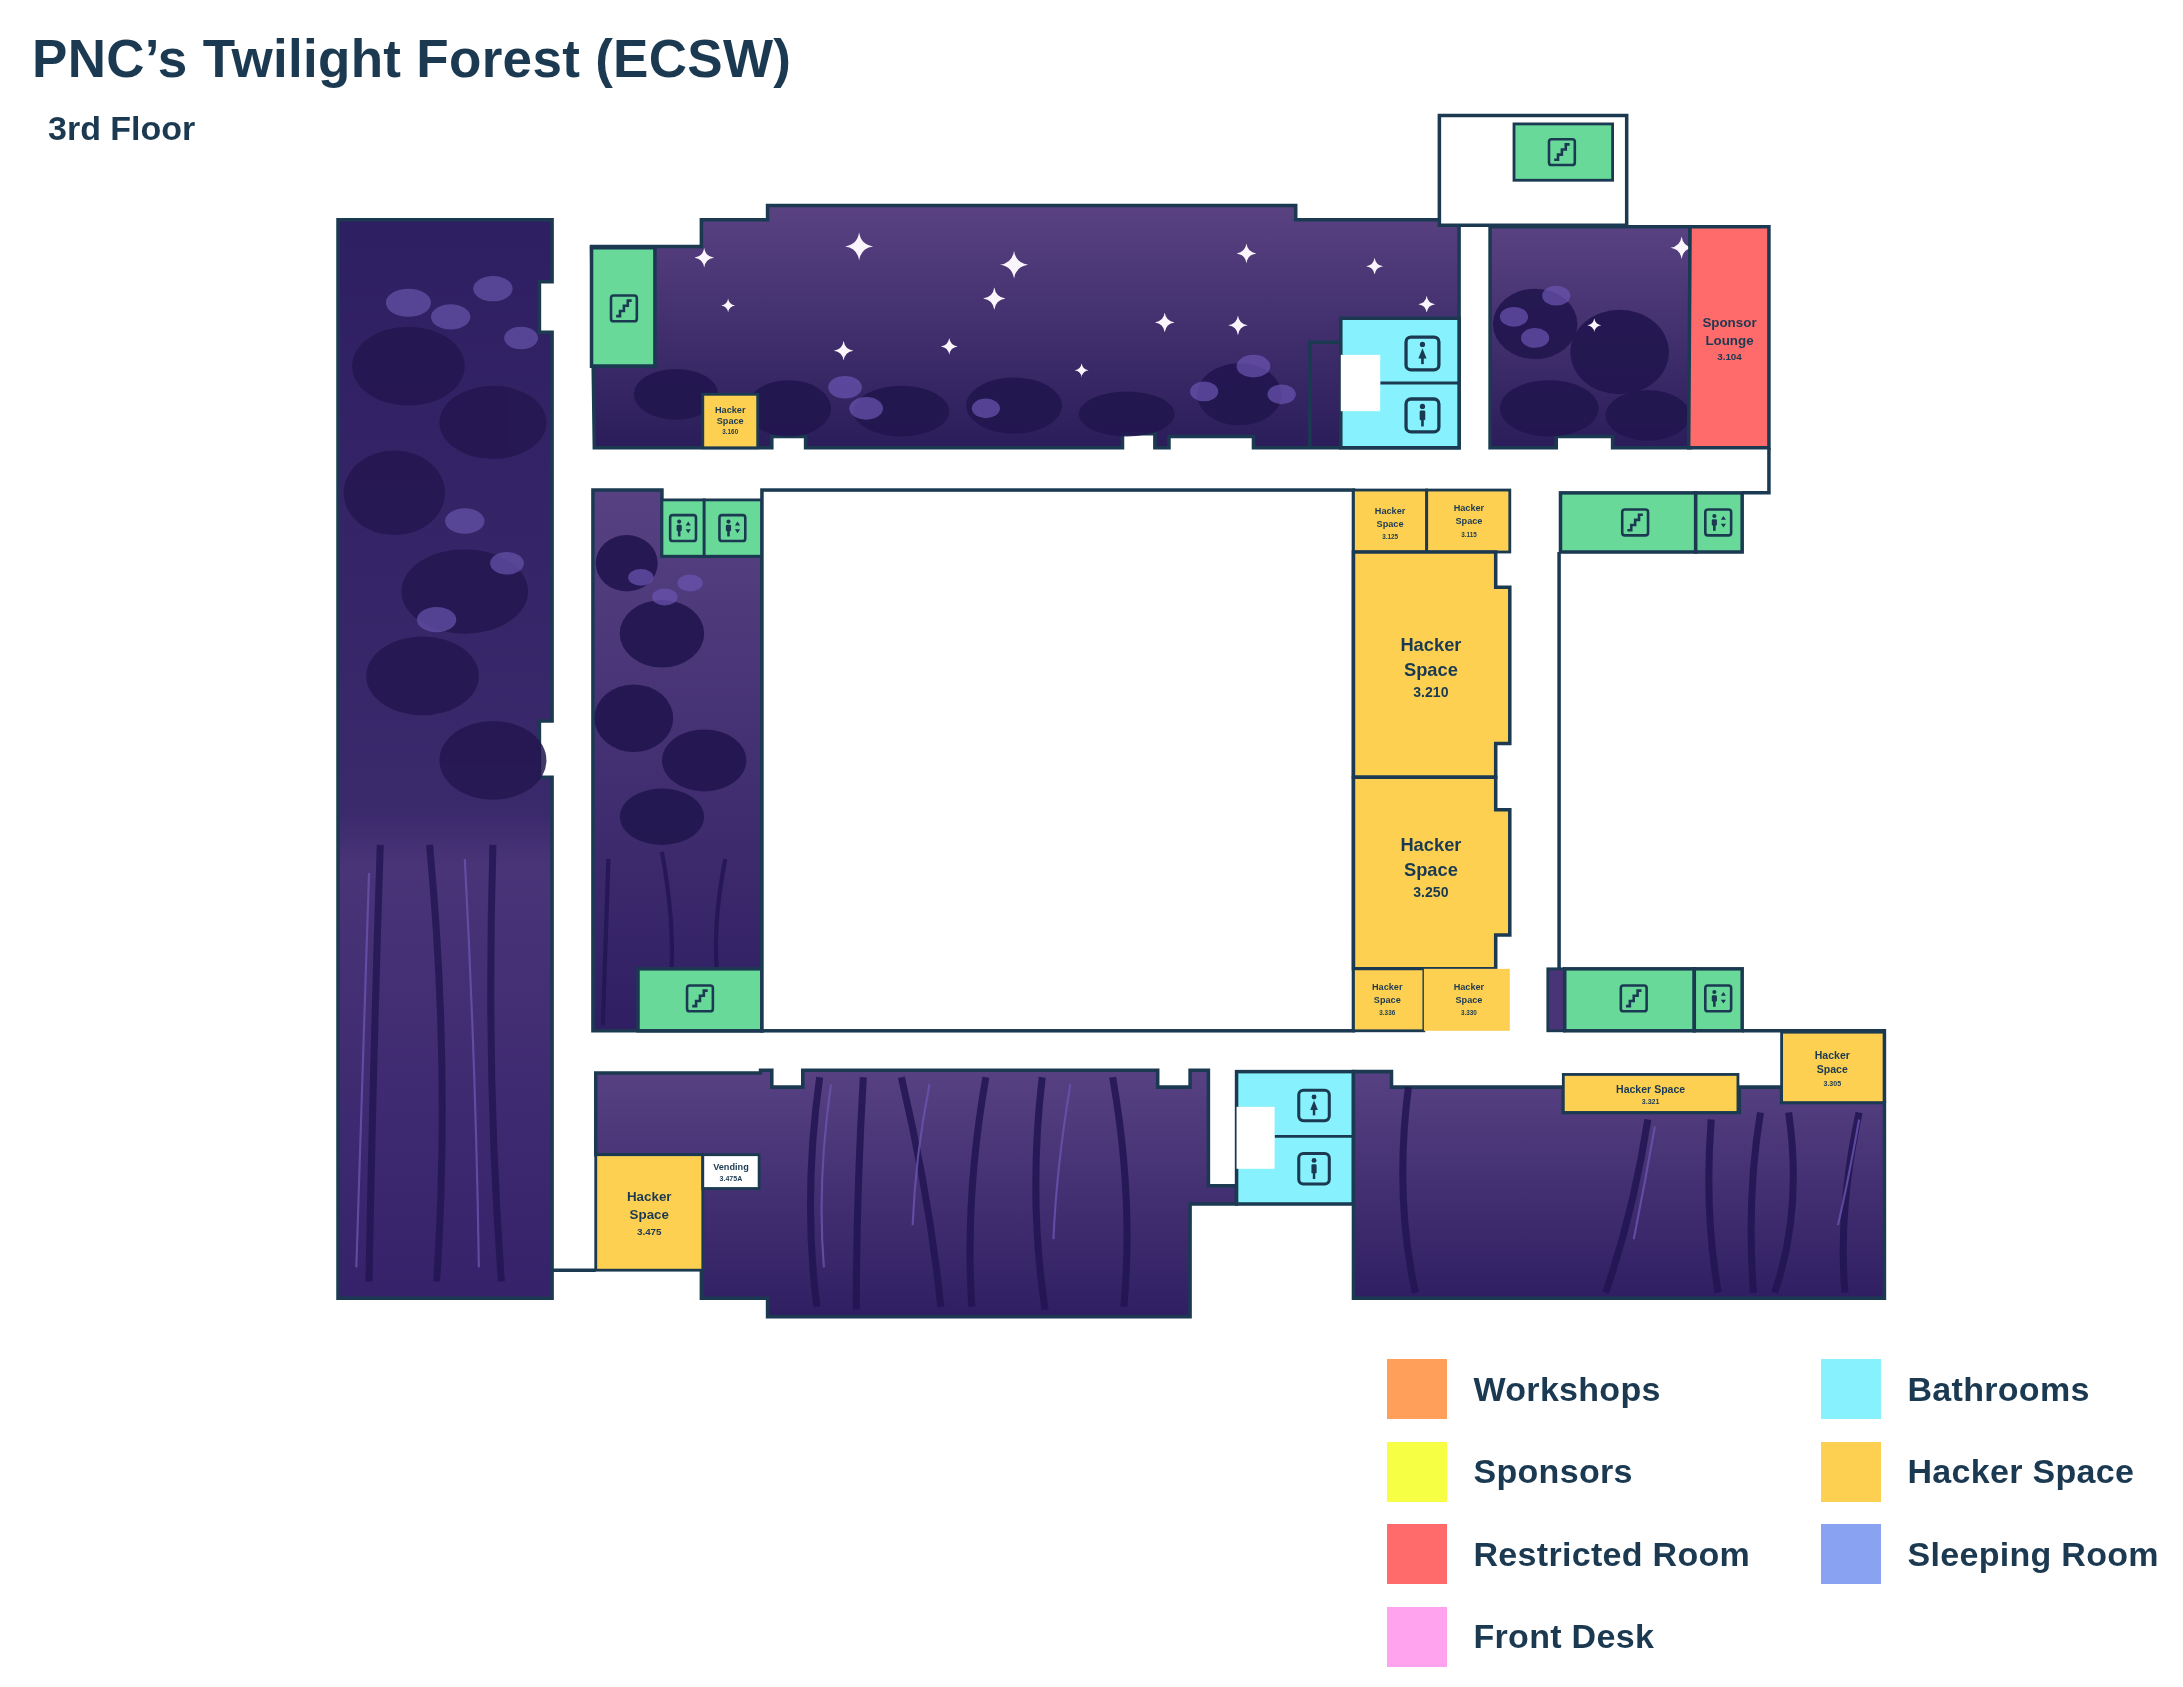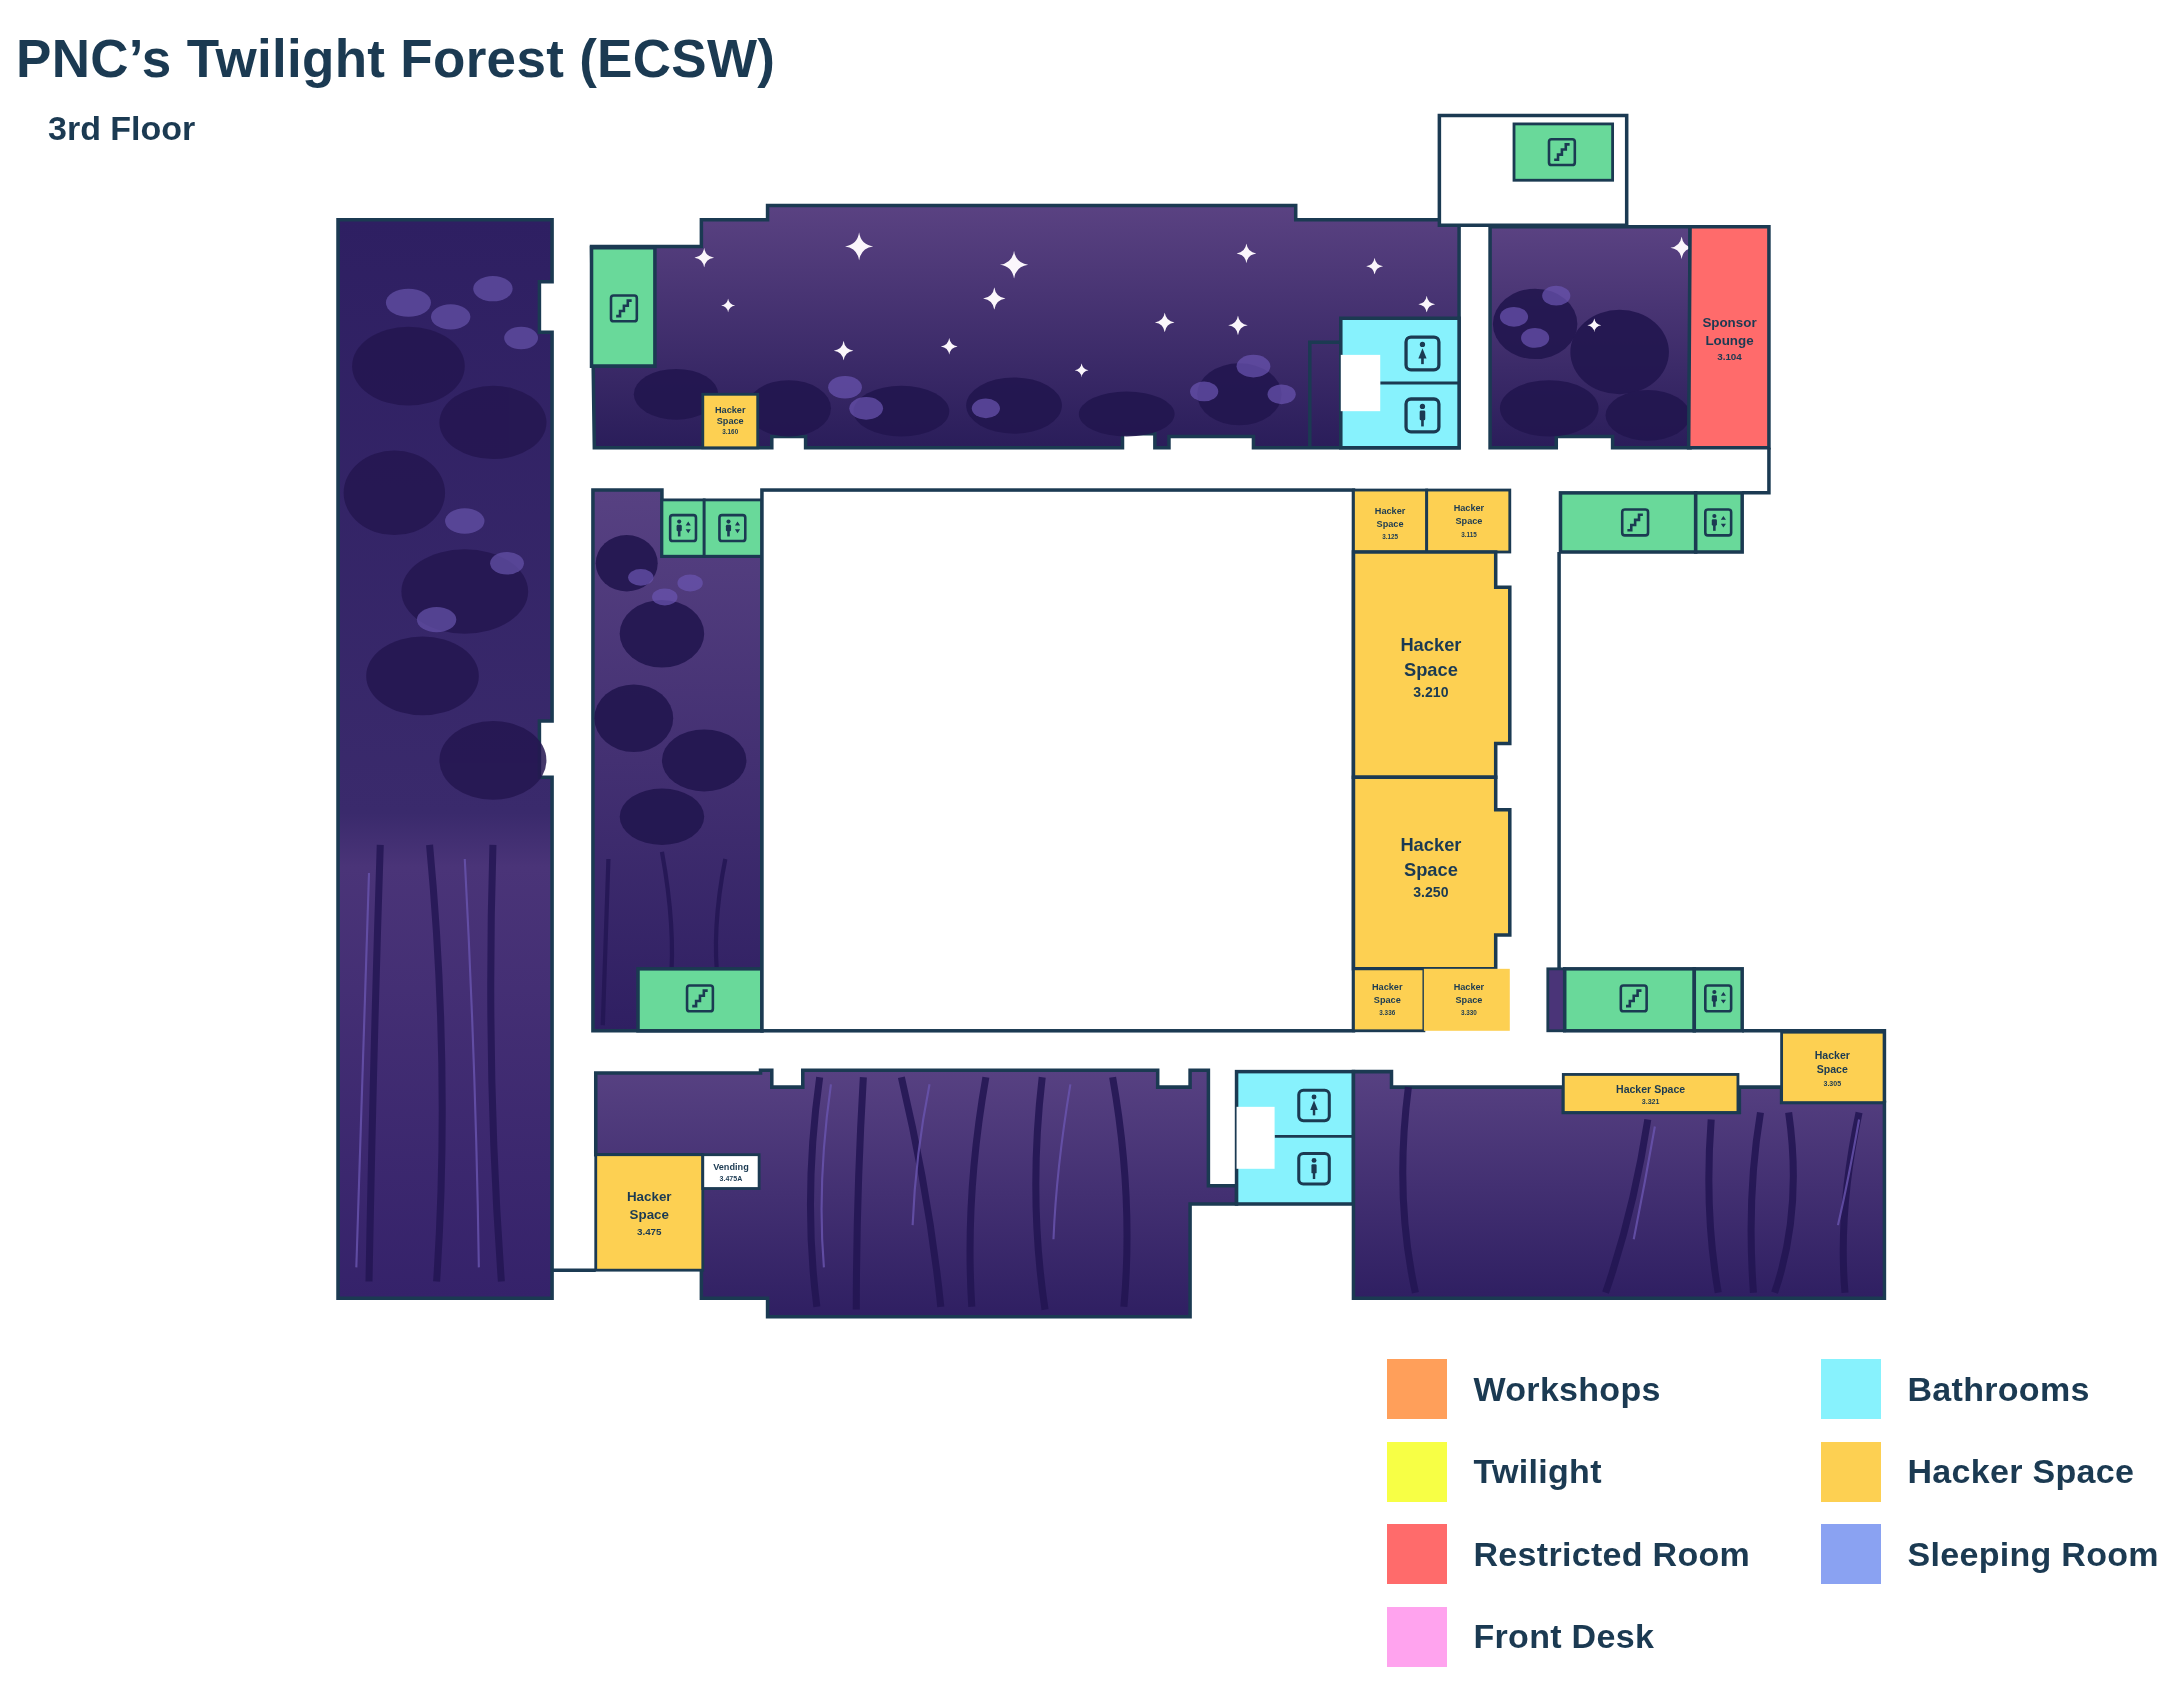--- a/index.html
+++ b/index.html
@@ -1,17 +1,17 @@
 <!DOCTYPE html>
 <html style="font-size:10.6px"><head>
 <meta charset="utf-8">
 <style>
   html, body { margin: 0; padding: 0; background: #ffffff; }
   body { width: 2183px; height: 1687px; position: relative; overflow: hidden; font-family: "Liberation Sans", "DejaVu Sans", sans-serif; }
-  .title { position: absolute; left: 16px; top: 28px; font-size: 53px; font-weight: 700; color: #1b3a52; letter-spacing: 0.3px; margin: 0; }
+  .title { position: absolute; left: 32px; top: 28px; font-size: 53px; font-weight: 700; color: #1b3a52; letter-spacing: 0.3px; margin: 0; }
   .subtitle { position: absolute; left: 32px; top: 93px; font-size: 34px; font-weight: 700; color: #1b3a52; margin: 16px; }
   #map { position: absolute; left: 0; top: 0; width: 2183px; height: 1687px; }
   .room-label { font-family: "Liberation Sans", "DejaVu Sans", sans-serif; font-weight: 700; fill: #1b3a52; text-anchor: middle; }
   .legend { position: absolute; left: 1387px; top: 1359px; display: grid; grid-template-columns: 434px 370px; row-gap: 22.5px; }
   .legend-item { display: flex; align-items: center; height: 60px; }
   .legend-swatch { width: 60px; height: 60px; display: inline-block; margin-right: 26.5px; }
   .legend-label { font-size: 34px; font-weight: 700; color: #1b3a52; letter-spacing: 0.3px; white-space: nowrap; }
 </style>
 </head>
 <body>
@@ -342,21 +342,21 @@
   <div class="legend-item">
     <span class="legend-swatch" style="background:#ff9f5a"></span>
     <span class="legend-label">Workshops</span>
   </div>
   <div class="legend-item">
     <span class="legend-swatch" style="background:#87f2fd"></span>
     <span class="legend-label">Bathrooms</span>
   </div>
   <div class="legend-item">
     <span class="legend-swatch" style="background:#f7ff45"></span>
-    <span class="legend-label">Twilight</span>
+    <span class="legend-label">Sponsors</span>
   </div>
   <div class="legend-item">
     <span class="legend-swatch" style="background:#fdd052"></span>
     <span class="legend-label">Hacker Space</span>
   </div>
   <div class="legend-item">
     <span class="legend-swatch" style="background:#ff6b6b"></span>
     <span class="legend-label">Restricted Room</span>
   </div>
   <div class="legend-item">

